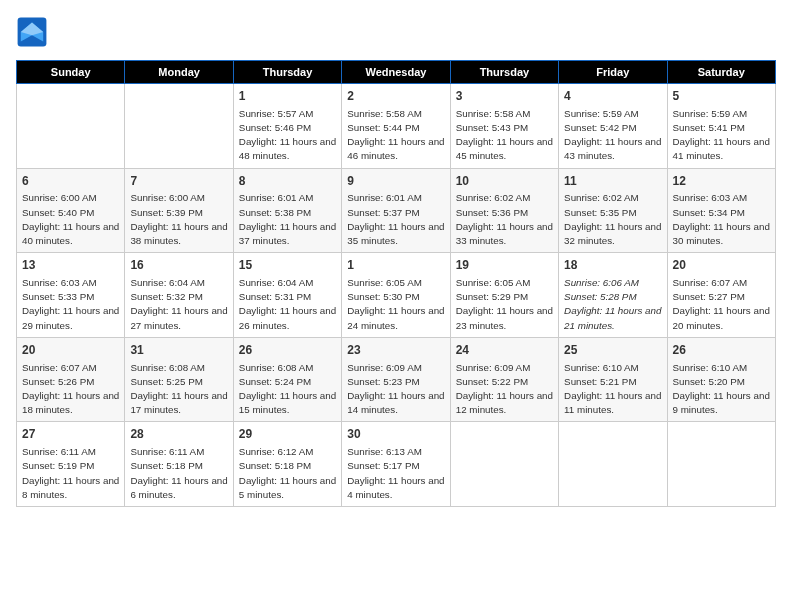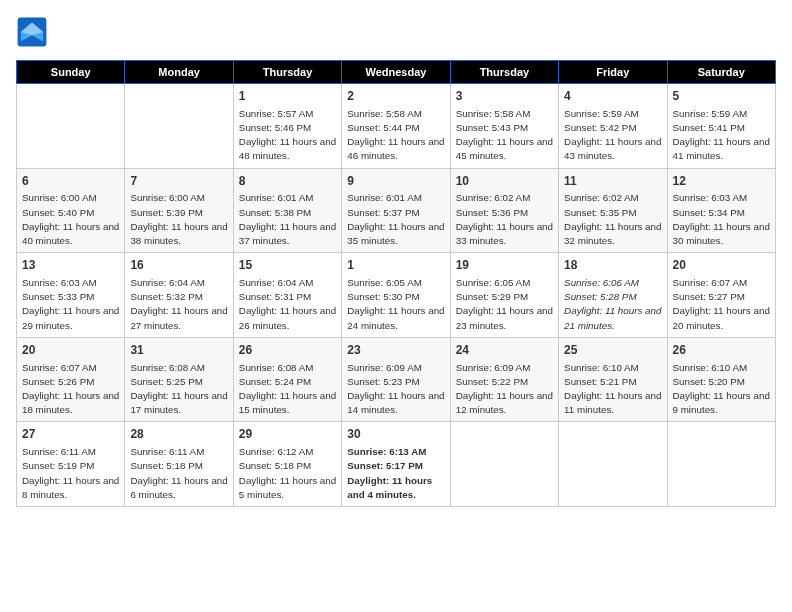--- a/index.html
+++ b/index.html
@@ -304,21 +304,21 @@
 Daylight: 11 hours and 6 minutes.</div>
         </td>
         <td>
           <span class="day-number">29</span>
           <div class="day-info" style="white-space: pre-line;">Sunrise: 6:12 AM
 Sunset: 5:18 PM
 Daylight: 11 hours and 5 minutes.</div>
         </td>
         <td>
           <span class="day-number">30</span>
-          <div class="day-info" style="white-space: pre-line; font-weight: bold;">Sunrise: 6:13 AM
+          <div class="day-info" style="white-space: pre-line;">Sunrise: 6:13 AM
 Sunset: 5:17 PM
 Daylight: 11 hours and 4 minutes.</div>
         </td>
         <td class="empty"></td>
         <td class="empty"></td>
         <td class="empty"></td>
       </tr>
     </tbody>
 </table>
 

